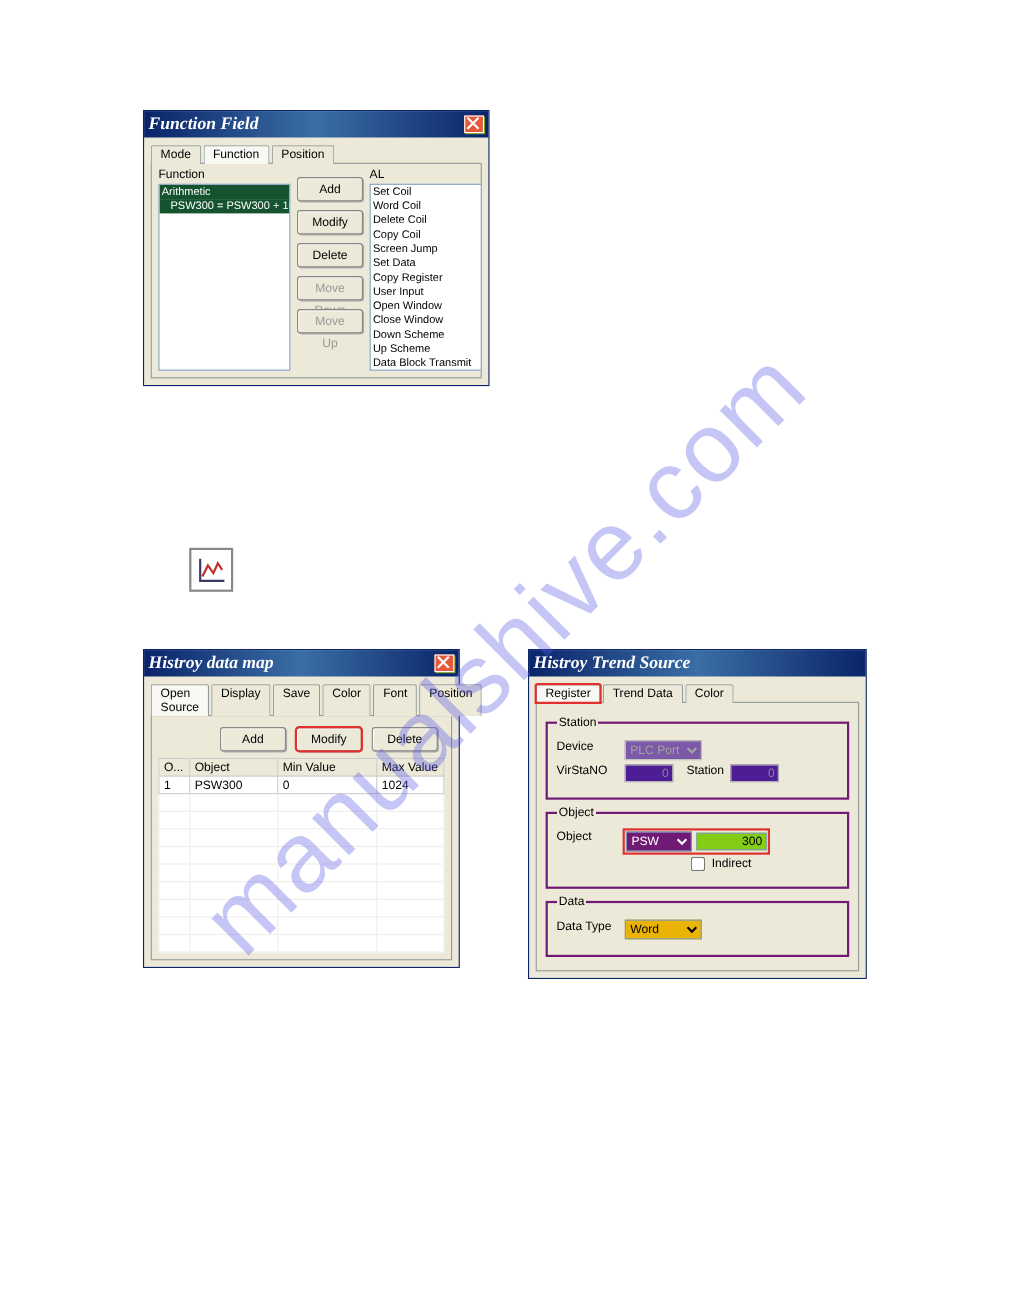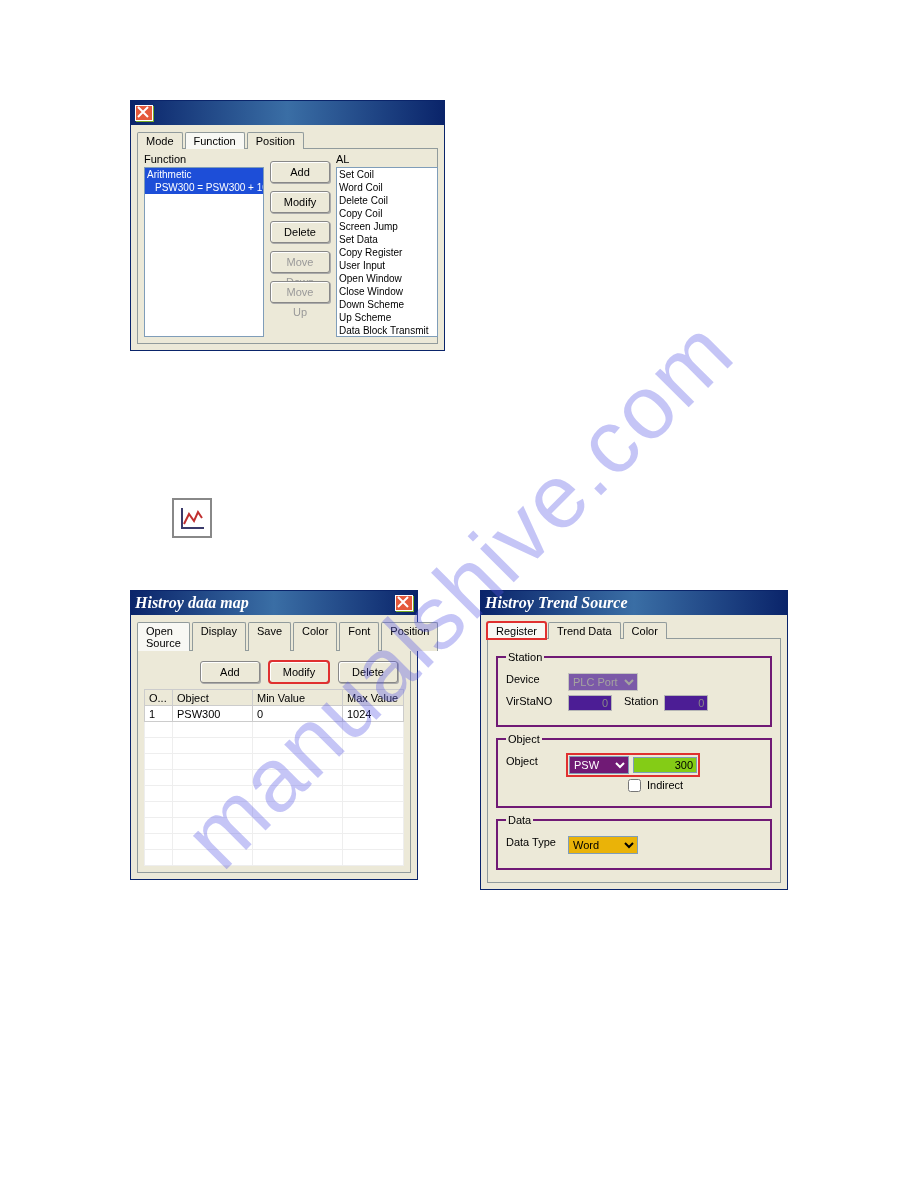--- a/index.html
+++ b/index.html
@@ -32,21 +32,21 @@
   .combo.sel-blue { background: #701a75; color: #fff; }
   .checkbox { vertical-align: middle; }
 
   
   #ff-dialog { left: 130px; top: 100px; width: 315px; }
   #ff-panel { flex: 1; padding: 0; }
   #ff-flex { display: flex; gap: 6px; padding: 4px 6px 6px 6px; }
   .ff-label { font-size: 11px; margin-bottom: 2px; }
   .listbox { background: #fff; border: 1px solid #7f9db9; font-size: 10px; overflow: hidden; }
   .listbox .item { padding: 0 2px; line-height: 13px; white-space: nowrap; }
-  .listbox .item.selected { background: #1d4ed8; color: #fff; }
+  .listbox .item.selected { background: #14532d; color: #fff; }
   #ff-left-list { width: 120px; height: 170px; }
   #ff-right-list { width: 102px; height: 170px; }
   #ff-left-list .sub { padding-left: 10px; }
   #ff-btncol { display: flex; flex-direction: column; gap: 8px; padding-top: 8px; }
   #ff-btncol .btn { width: 60px; min-width: 60px; }
 
   
   #hd-dialog { left: 130px; top: 590px; width: 288px; }
   #hd-btnrow { text-align: right; padding: 4px 6px; }
   #hd-btnrow .btn { margin-left: 6px; }
@@ -68,20 +68,21 @@
   
   #toolbar-icon { position: absolute; left: 172px; top: 498px; width: 40px; height: 40px; background: #fff; border: 2px solid #888; display: flex; align-items: center; justify-content: center; cursor: pointer; }
 </style>
 </head>
 <body>
 
 <div class="watermark">manualshive.com</div>
 
 <div id="ff-dialog" class="window">
   <div class="titlebar">
+    <span class="title">Function Field</span>
     <span class="close-btn">
       <svg width="14" height="12" viewBox="0 0 14 12">
           <path d="M2 1 L12 11 M12 1 L2 11" stroke="#fff" stroke-width="2"></path>
         </svg>
     </span>
   </div>
   <div class="tabs" id="ff-tabs">
       <span class="tab">Mode</span>
       <span class="tab active">Function</span>
       <span class="tab">Position</span>

